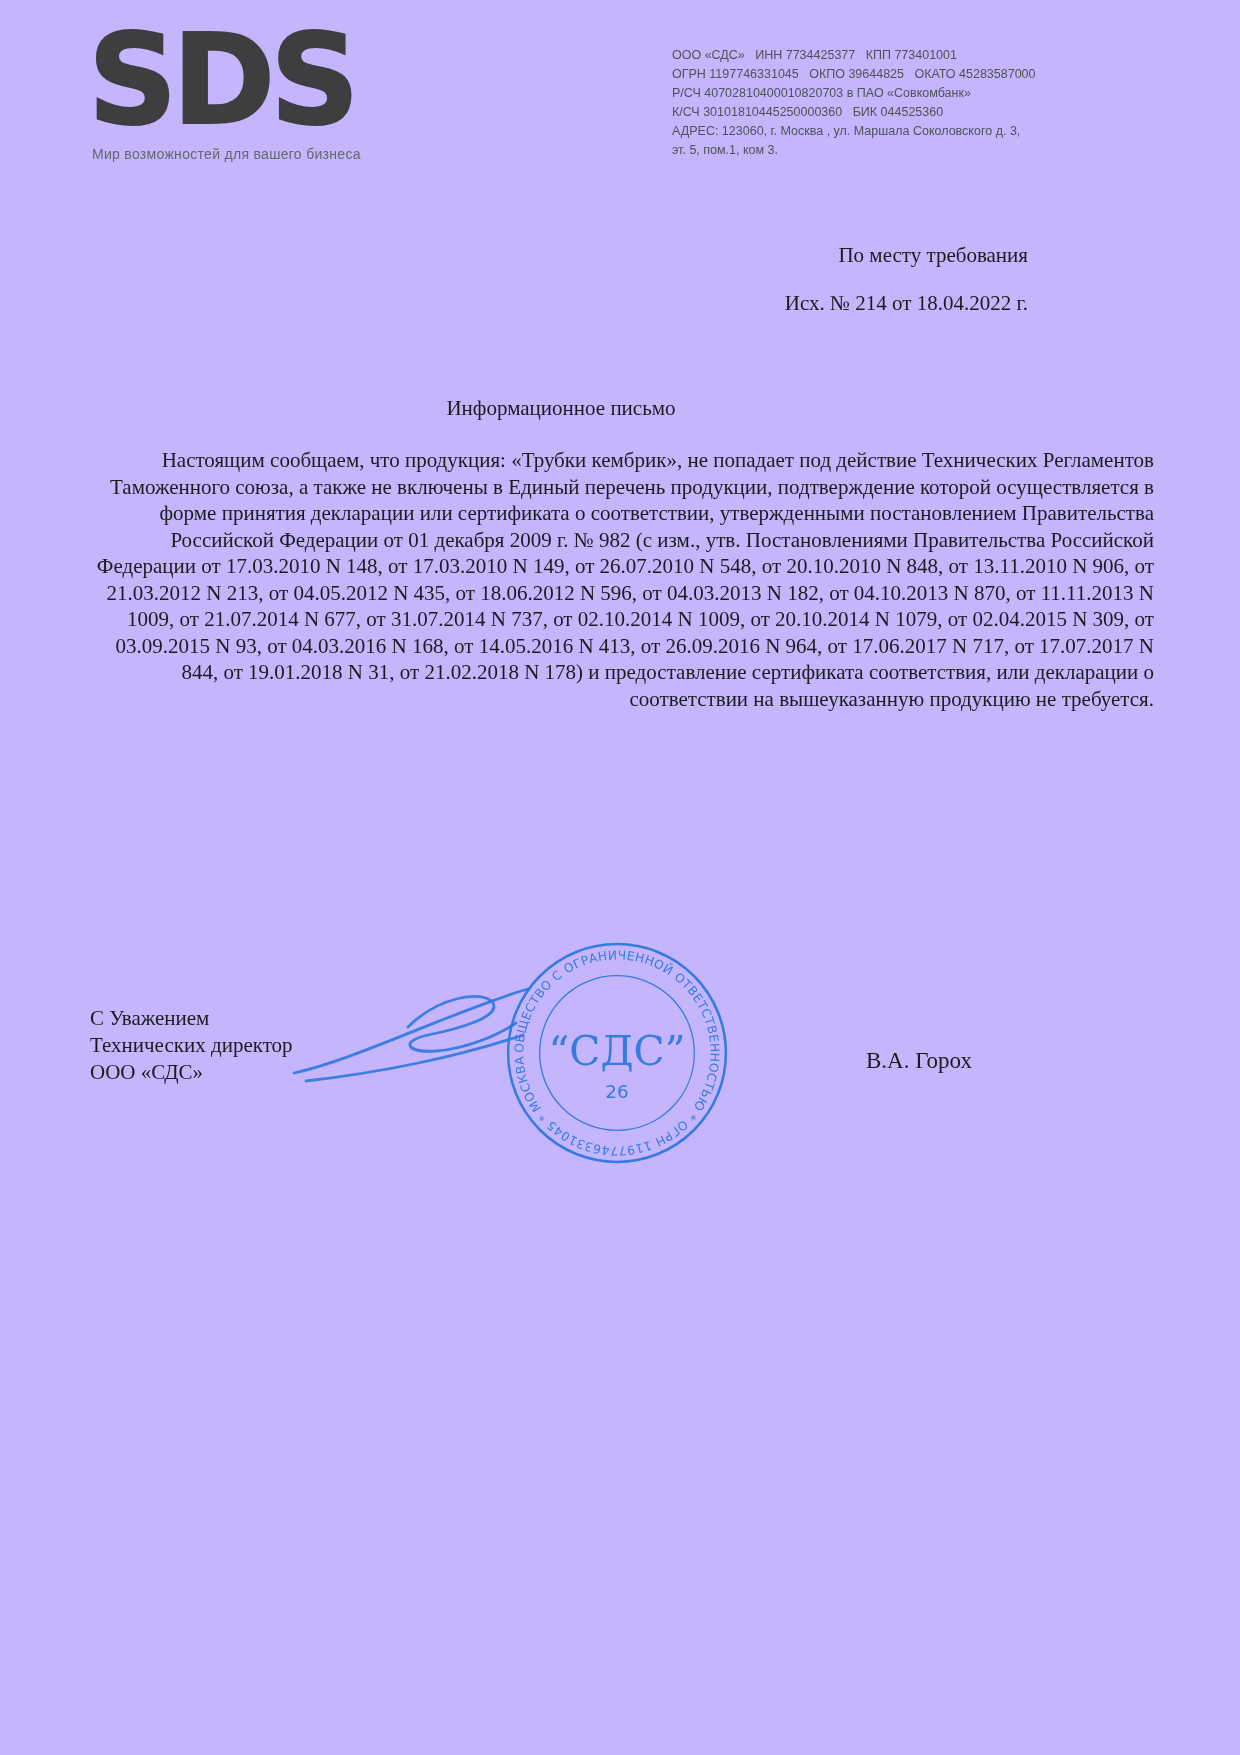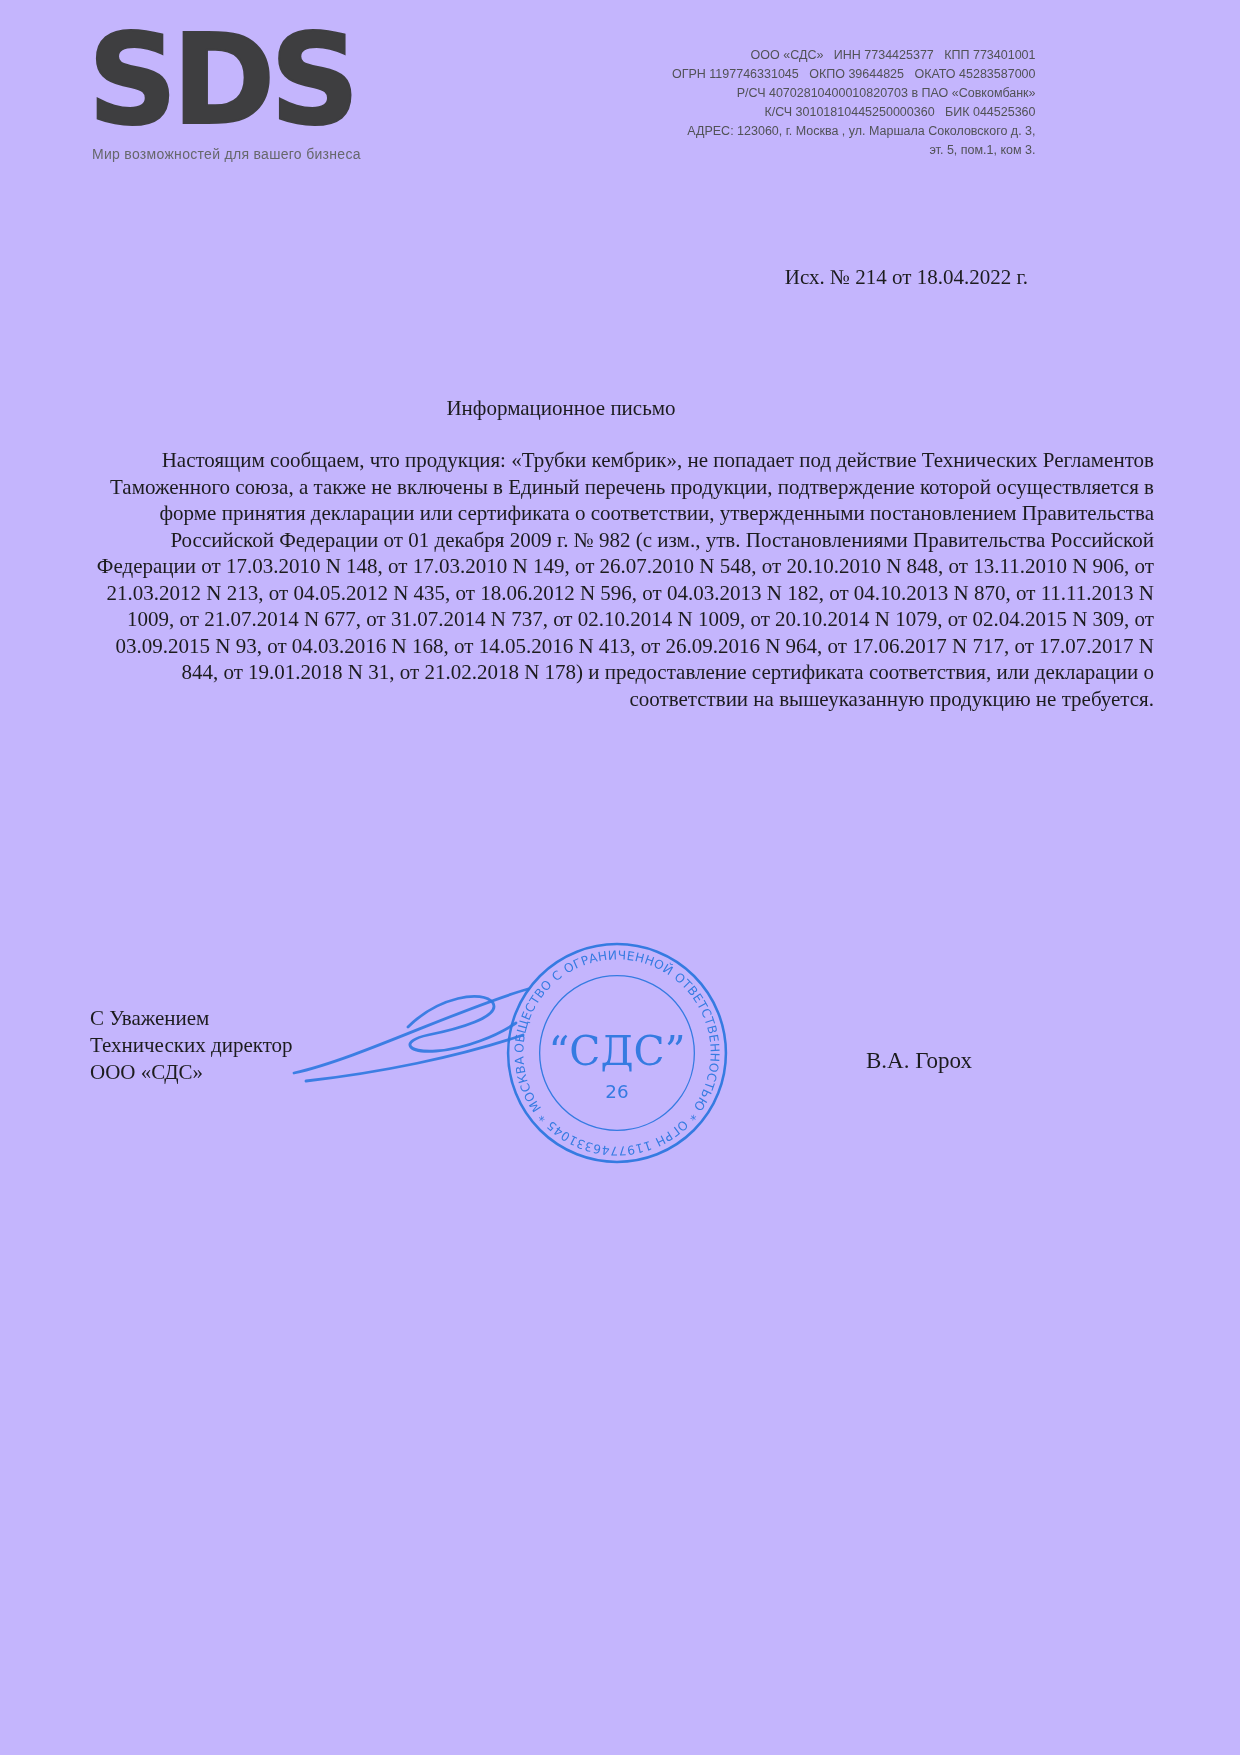--- a/index.html
+++ b/index.html
@@ -38,21 +38,20 @@
     letter-spacing: 0.3px;
   }
   .company-details {
     position: absolute;
     left: 672px;
     top: 46px;
     font-family: "Liberation Sans", sans-serif;
     font-size: 12.5px;
     line-height: 19px;
     color: #515256;
-    text-align: right;
   }
   .company-details .detail-line { white-space: pre-wrap; }
 
   
   .meta {
     position: absolute;
     top: 242px;
     left: 0;
     right: 212px;
     text-align: right;
@@ -162,20 +161,21 @@
   <div class="company-details">
     <div class="detail-line">ООО «СДС»   ИНН 7734425377   КПП 773401001</div>
     <div class="detail-line">ОГРН 1197746331045   ОКПО 39644825   ОКАТО 45283587000</div>
     <div class="detail-line">Р/СЧ 40702810400010820703 в ПАО «Совкомбанк»</div>
     <div class="detail-line">К/СЧ 30101810445250000360   БИК 044525360</div>
     <div class="detail-line">АДРЕС: 123060, г. Москва , ул. Маршала Соколовского д. 3,</div>
     <div class="detail-line">эт. 5, пом.1, ком 3.</div>
   </div>
 
   <div class="meta">
+    <div class="recipient-line">По месту требования</div>
     <div class="ref-line">Исх. № 214 от 18.04.2022 г.</div>
   </div>
 
   <h1 class="letter-title">Информационное письмо</h1>
 
   <p class="body-par par1">Настоящим сообщаем, что продукция: «Трубки кембрик», не попадает под действие Технических Регламентов Таможенного союза, а также не включены в Единый перечень продукции, подтверждение которой осуществляется в форме принятия декларации или сертификата о соответствии, утвержденными постановлением Правительства Российской Федерации от 01 декабря 2009 г. № 982 (с изм., утв. Постановлениями Правительства Российской Федерации от 17.03.2010 N 148, от 17.03.2010 N 149, от 26.07.2010 N 548, от 20.10.2010 N 848, от 13.11.2010 N 906, от 21.03.2012 N 213, от 04.05.2012 N 435, от 18.06.2012 N 596, от 04.03.2013 N 182, от 04.10.2013 N 870, от 11.11.2013 N 1009, от 21.07.2014 N 677, от 31.07.2014 N 737, от 02.10.2014 N 1009, от 20.10.2014 N 1079, от 02.04.2015 N 309, от 03.09.2015 N 93, от 04.03.2016 N 168, от 14.05.2016 N 413, от 26.09.2016 N 964, от 17.06.2017 N 717, от 17.07.2017 N 844, от 19.01.2018 N 31, от 21.02.2018 N 178) и предоставление сертификата соответствия, или декларации о соответствии на вышеуказанную продукцию не требуется.</p>
 
   <div class="closing">
     <div>С Уважением</div>
     <div>Технических директор</div>

